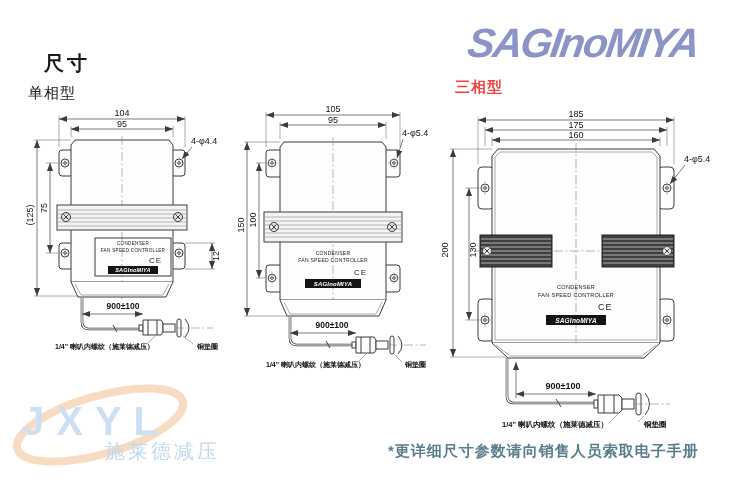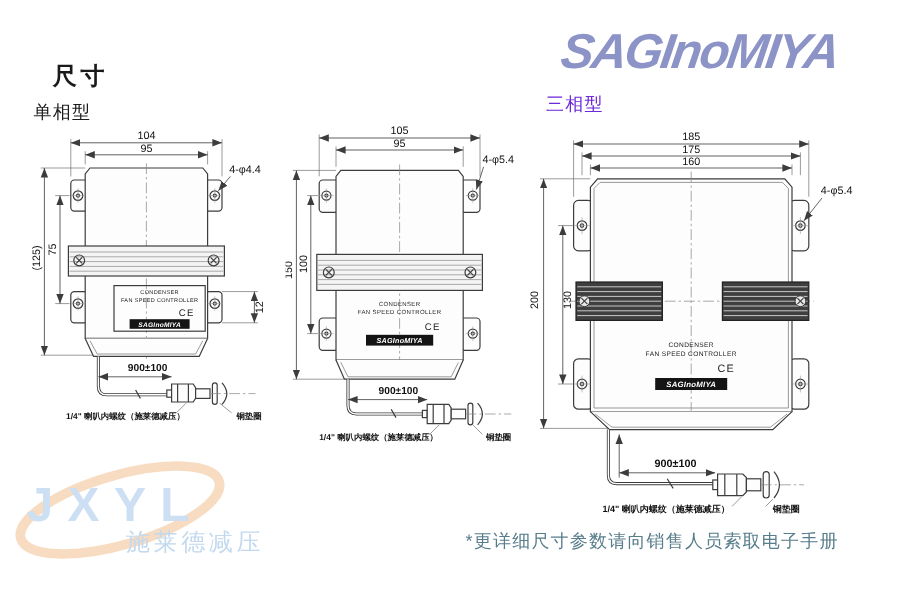--- a/index.html
+++ b/index.html
@@ -1,24 +1,24 @@
 <!DOCTYPE html>
 <html><head>
 <meta charset="utf-8">
 <style>
   html,body { margin:0; padding:0; background:#ffffff; }
   .stage { position:relative; width:750px; height:500px; background:#fff; overflow:hidden;
            font-family:"Liberation Sans",sans-serif; }
   .abs { position:absolute; }
   #page-title   { left:30px; top:50px; font-size:20px; font-weight:bold; color:#1a1a1a; letter-spacing:3px;margin-left:14px; }
   #label-single { left:28px;  top:84px; font-size:15px; font-weight:normal; color:#1a1a1a; letter-spacing:1px; }
-  #label-three  { left:455px; top:78px; font-size:15px; font-weight:normal; color:#6d28d9; letter-spacing:1px; }
+  #label-three  { left:455px; top:78px; font-size:15px; font-weight:bold; color:#ef4444; letter-spacing:1px; }
   #brand-logo   { left:468px; top:20px; font-size:41px; font-weight:bold; font-style:italic;
                   color:#8c93c6; transform:skewX(-8deg); letter-spacing:-2px; }
-  #footnote     { left:388px; top:442px; font-size:15px; color:#587d8b; font-weight:400; letter-spacing:1px; }
+  #footnote     { left:388px; top:442px; font-size:15px; color:#587d8b; font-weight:700; letter-spacing:1px; }
   #wm-acronym   { left:22px; top:399px; font-size:40px; font-weight:bold; color:#cddff2; letter-spacing:12px; }
   #wm-company   { left:105px; top:438px; font-size:20px; color:#c2d9ee; letter-spacing:3px; }
 
   
   .ln    { stroke:#3c3c3c; stroke-width:1; fill:none; }
   .fillw { fill:#fdfdfd; stroke:#3c3c3c; stroke-width:1; }
   .soft  { fill:#f4f4f4; stroke:#3c3c3c; stroke-width:1; }
   .dim   { stroke:#444;  stroke-width:0.7; fill:none; }
   .ext   { stroke:#666;  stroke-width:0.55; fill:none; }
   .ctr   { stroke:#999;  stroke-width:0.5; }

